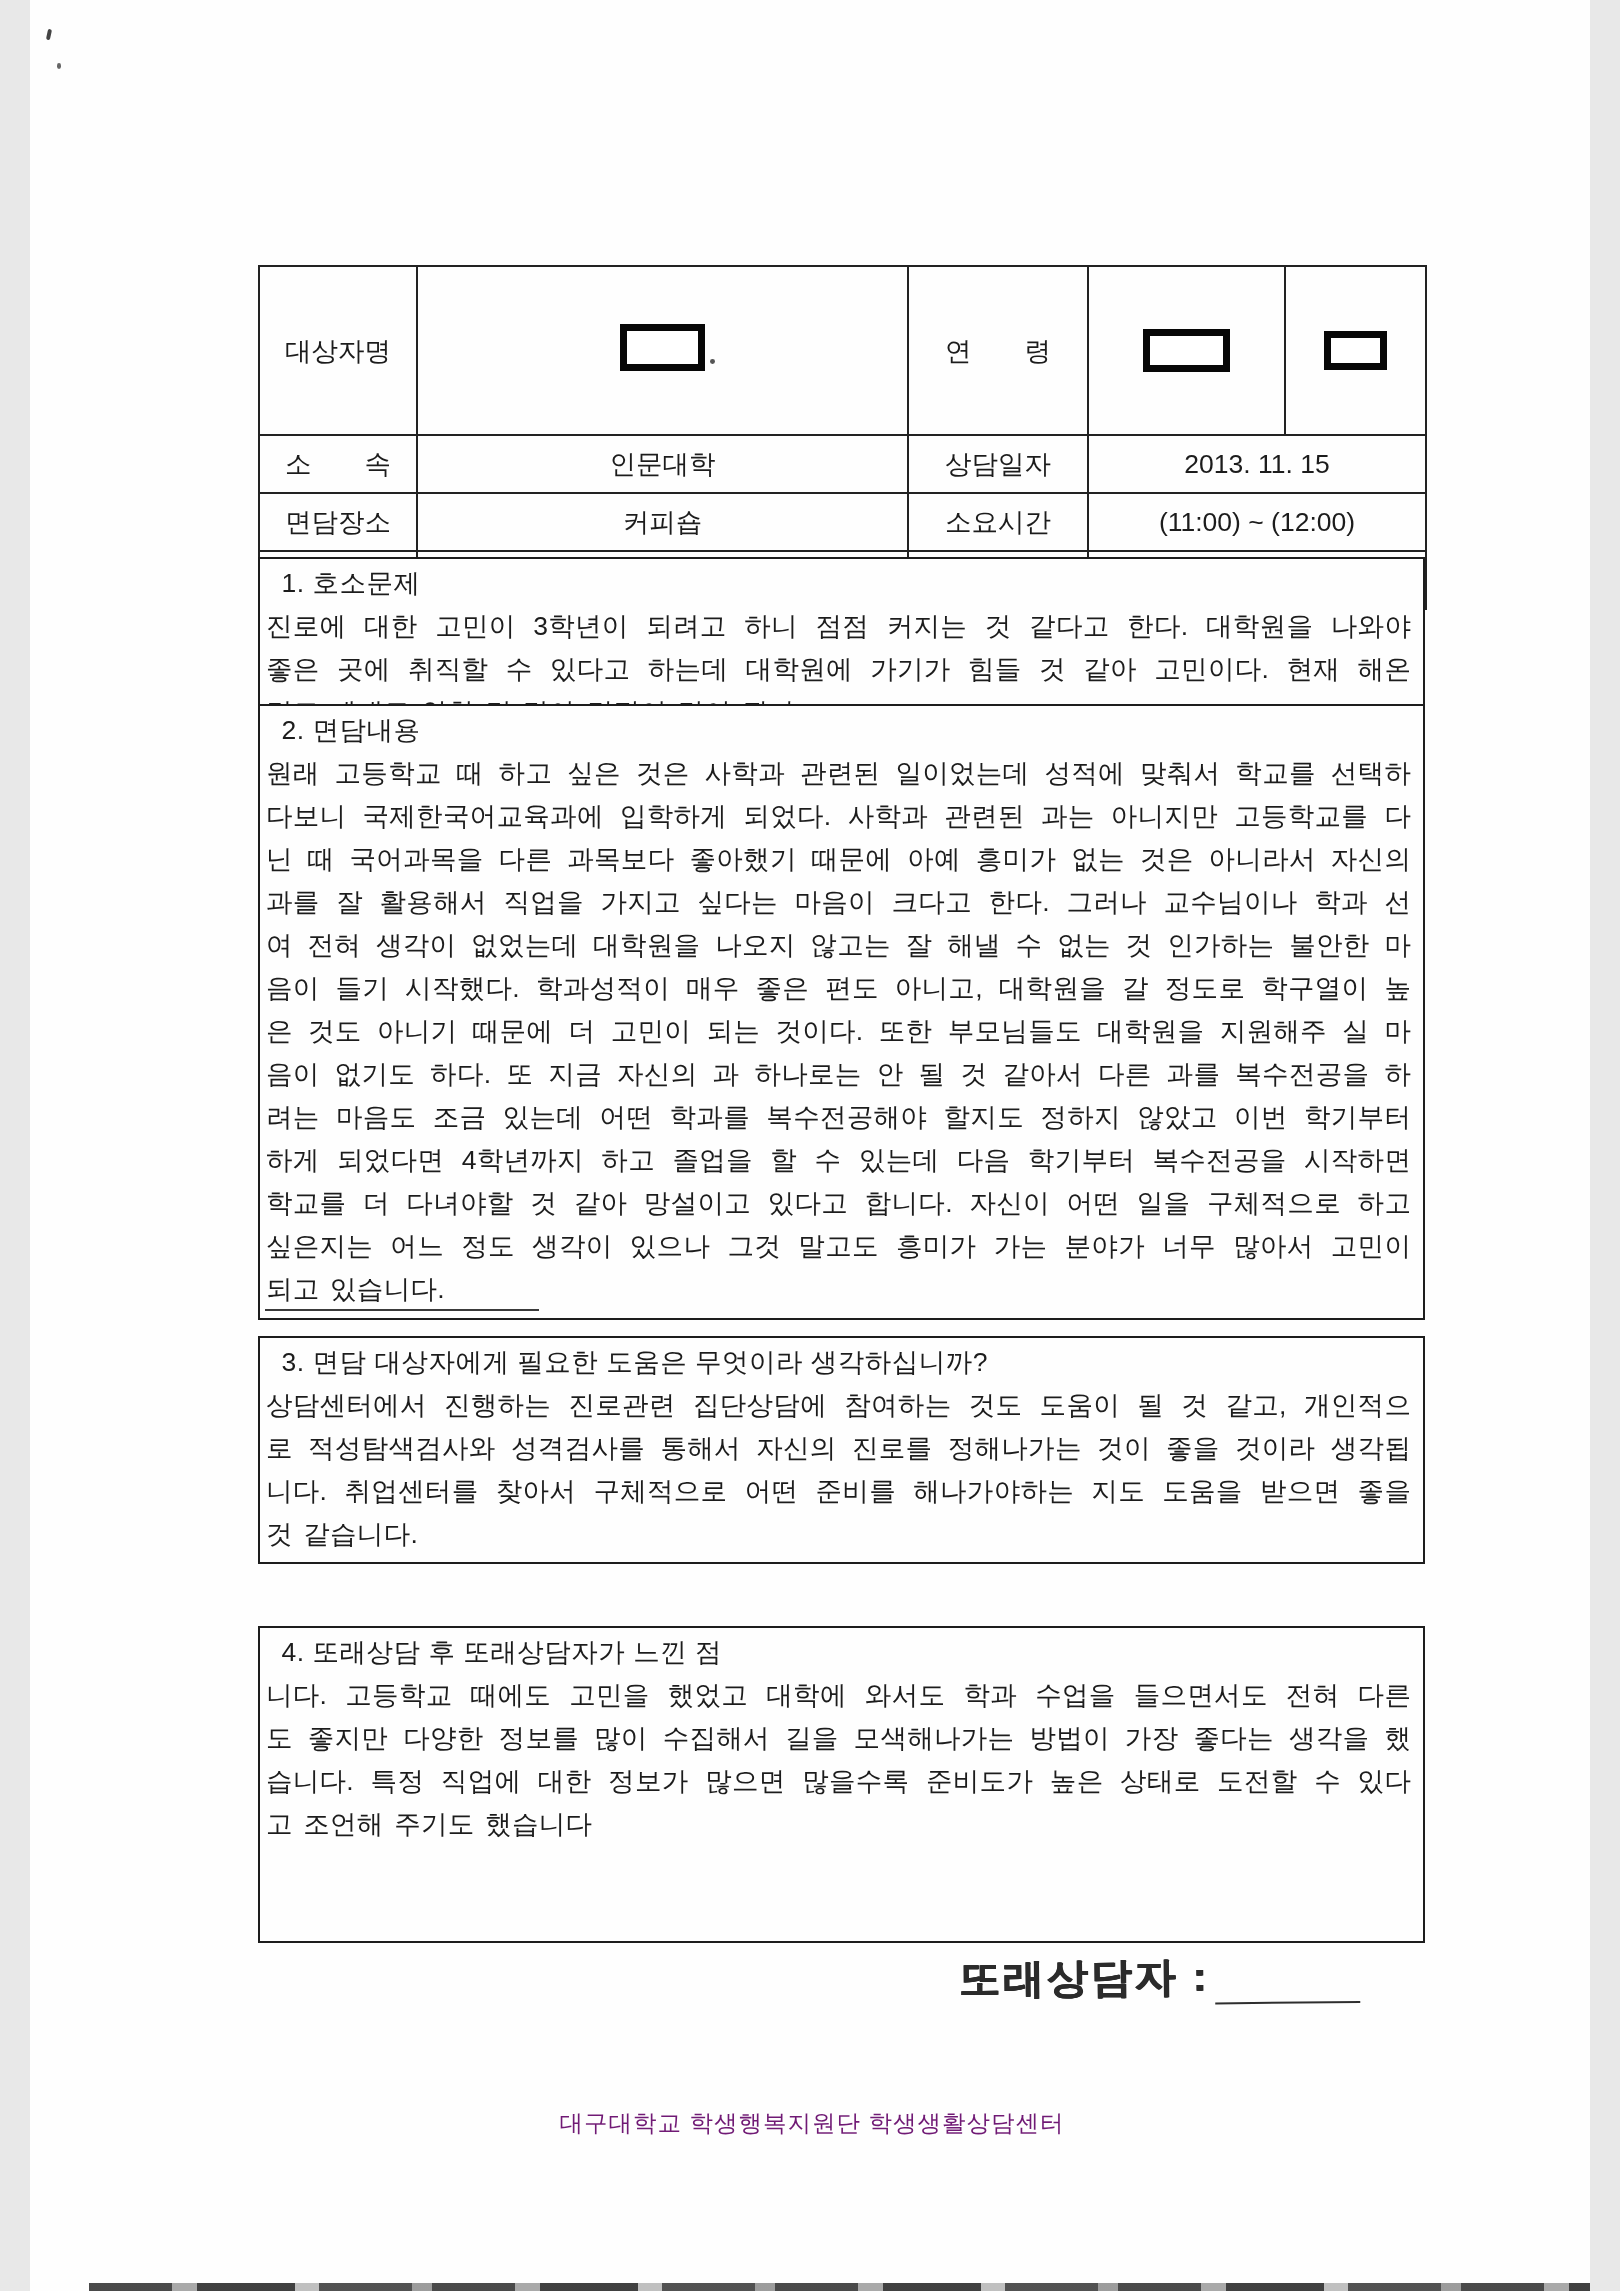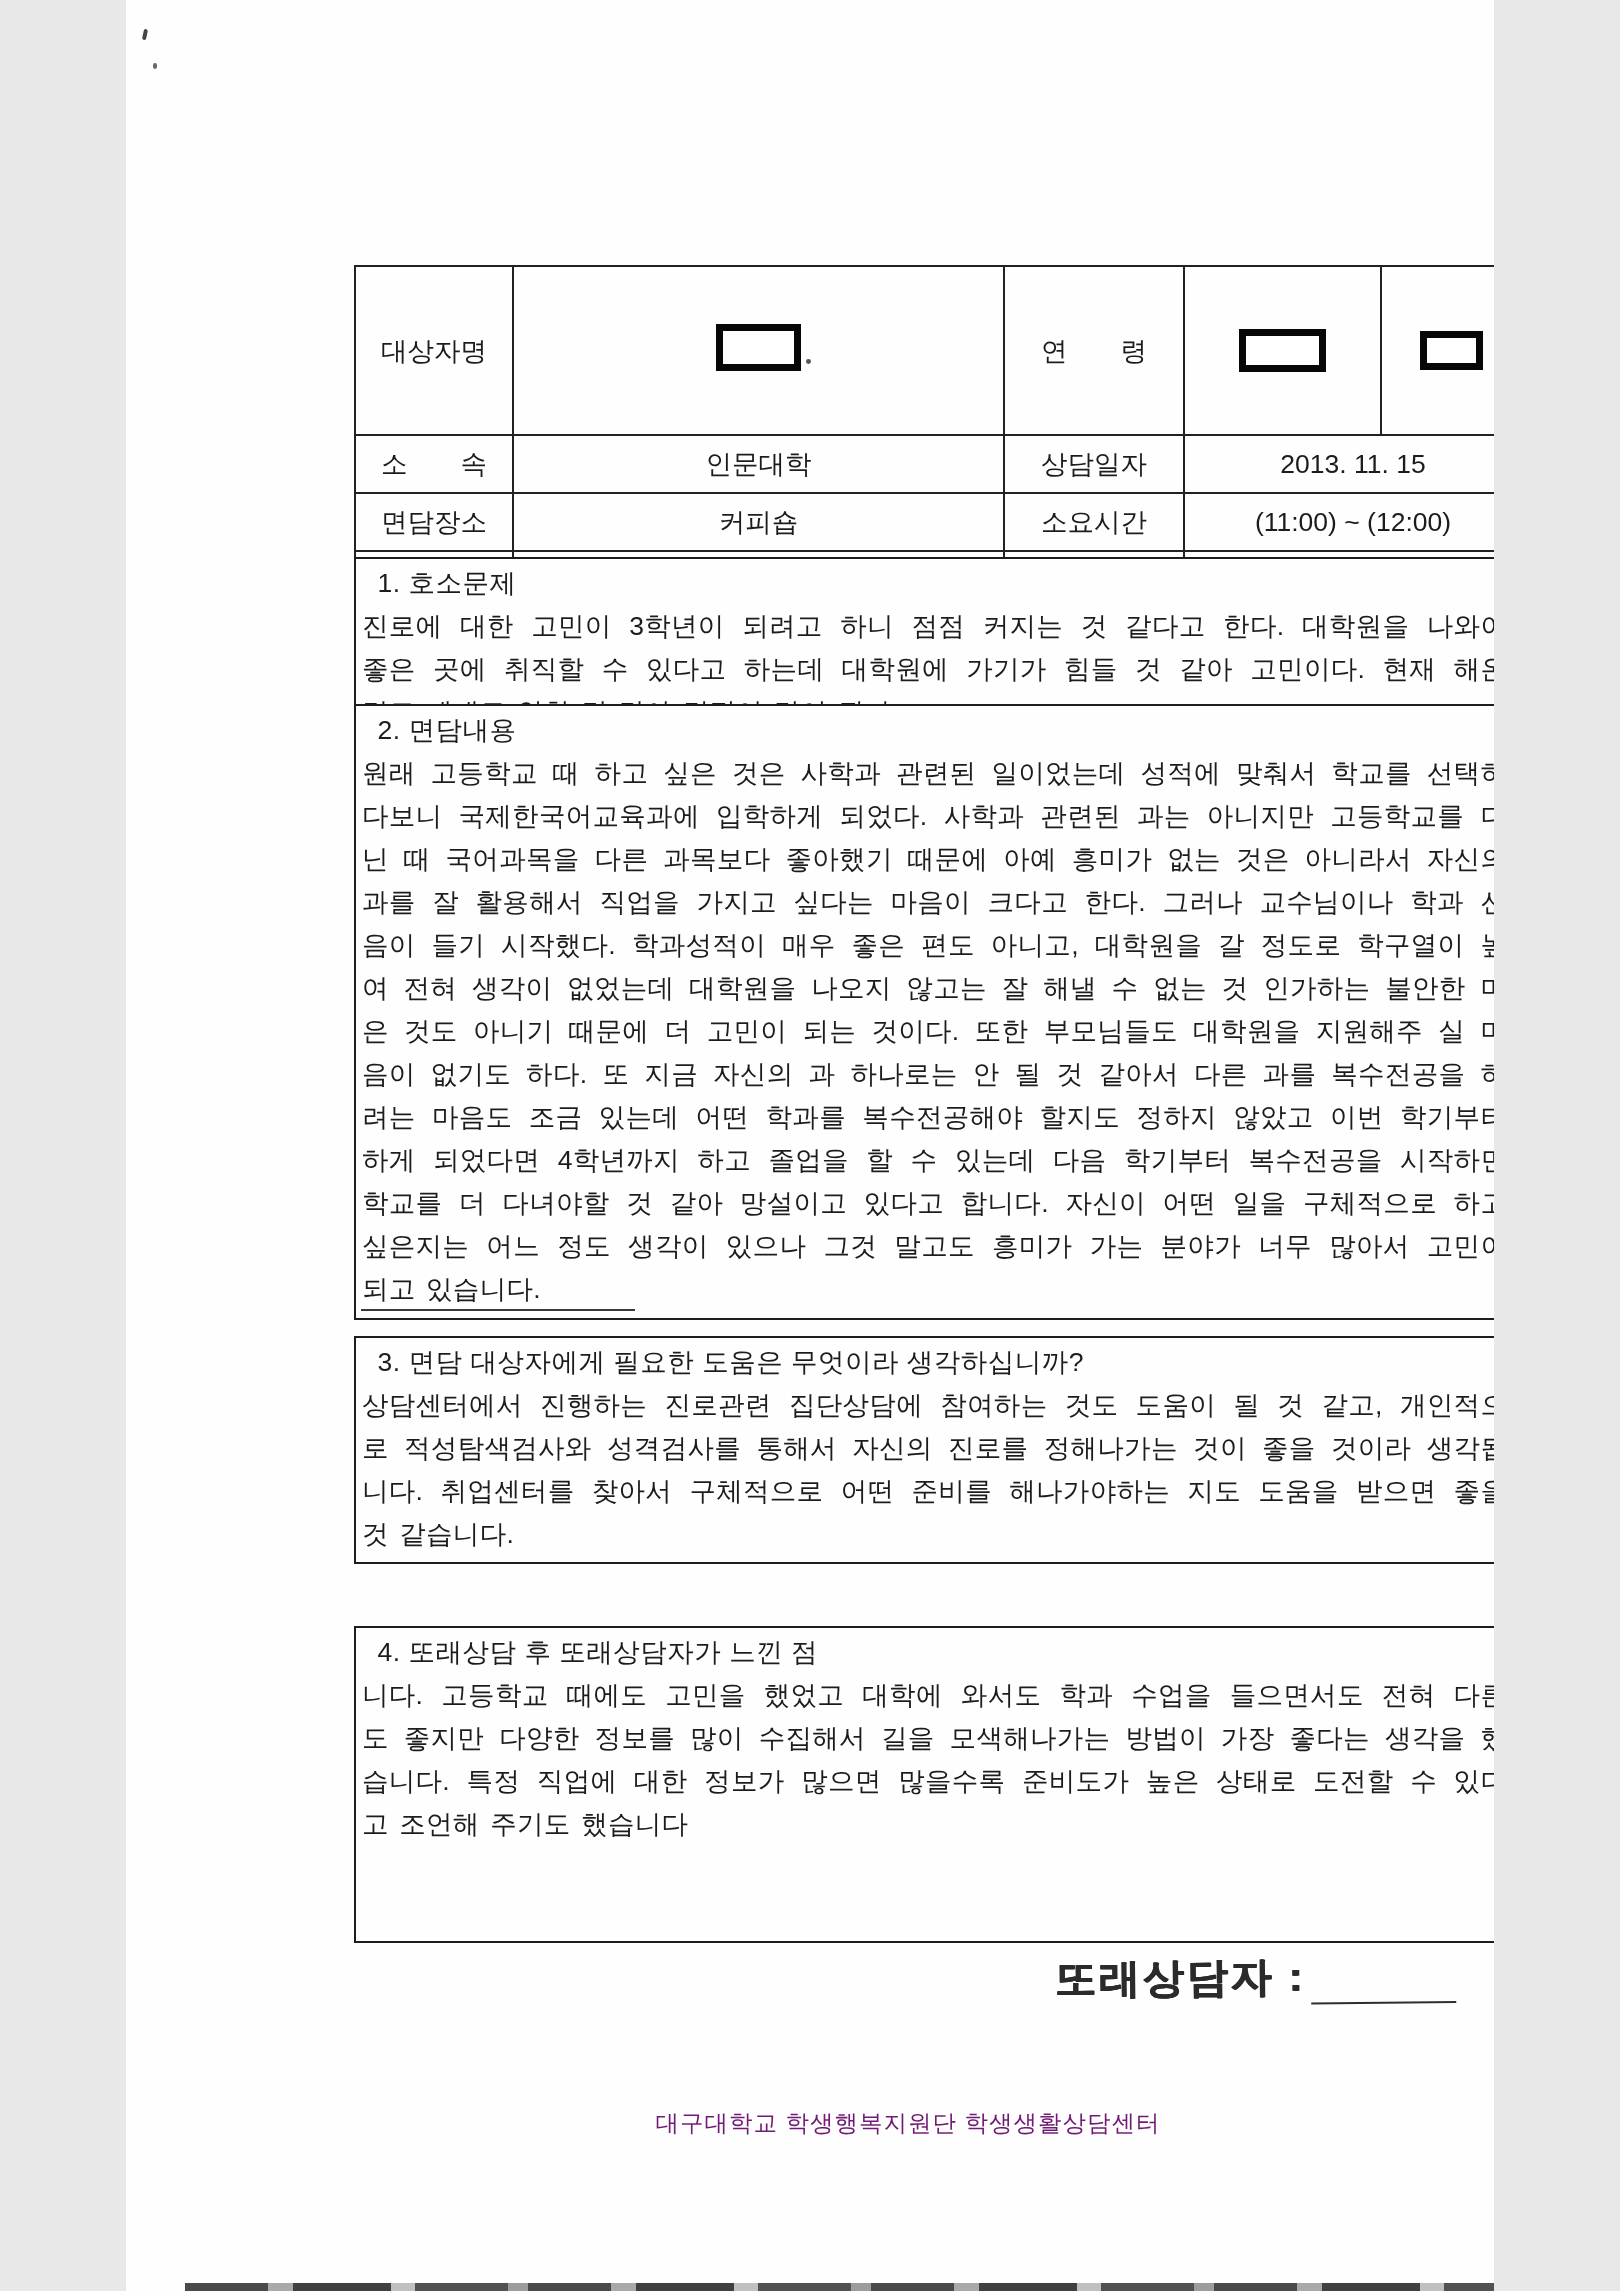--- a/index.html
+++ b/index.html
@@ -1,17 +1,17 @@
 <!DOCTYPE html>
 <html><head>
 <meta charset="utf-8">
 <style>
   html,body { margin:0; padding:0; background:#e8e8e8; }
   .page {
-    position:relative; width:1368px; height:2292px; margin:0 auto;
+    position:relative; width:1560px; height:2292px; margin:0 auto;
     background:#fefefe; overflow:hidden;
     font-family:"Liberation Sans","DejaVu Sans",sans-serif;
     color:#1c1c1c;
   }
 
   
   table.info {
     position:absolute; left:228px; top:265px; width:1167px; height:225px;
     border-collapse:collapse; table-layout:fixed; font-size:26.5px;
   }
@@ -133,22 +133,22 @@
     <div class="line">좋은 곳에 취직할 수 있다고 하는데 대학원에 가기가 힘들 것 같아 고민이다. 현재 해온</div>
     <div class="line noj">것도 제대로 안한 것 같아 걱정이 많이 된다.</div>
   </div>
 
   <div class="section" id="sec2">
     <div class="heading">2. 면담내용</div>
     <div class="line">원래 고등학교 때 하고 싶은 것은 사학과 관련된 일이었는데 성적에 맞춰서 학교를 선택하</div>
     <div class="line">다보니 국제한국어교육과에 입학하게 되었다. 사학과 관련된 과는 아니지만 고등학교를 다</div>
     <div class="line">닌 때 국어과목을 다른 과목보다 좋아했기 때문에 아예 흥미가 없는 것은 아니라서 자신의</div>
     <div class="line">과를 잘 활용해서 직업을 가지고 싶다는 마음이 크다고 한다. 그러나 교수님이나 학과 선</div>
+    <div class="line">여 전혀 생각이 없었는데 대학원을 나오지 않고는 잘 해낼 수 없는 것 인가하는 불안한 마</div>
     <div class="line">음이 들기 시작했다. 학과성적이 매우 좋은 편도 아니고, 대학원을 갈 정도로 학구열이 높</div>
-    <div class="line">여 전혀 생각이 없었는데 대학원을 나오지 않고는 잘 해낼 수 없는 것 인가하는 불안한 마</div>
     <div class="line">은 것도 아니기 때문에 더 고민이 되는 것이다. 또한 부모님들도 대학원을 지원해주 실 마</div>
     <div class="line">음이 없기도 하다. 또 지금 자신의 과 하나로는 안 될 것 같아서 다른 과를 복수전공을 하</div>
     <div class="line">려는 마음도 조금 있는데 어떤 학과를 복수전공해야 할지도 정하지 않았고 이번 학기부터</div>
     <div class="line">하게 되었다면 4학년까지 하고 졸업을 할 수 있는데 다음 학기부터 복수전공을 시작하면</div>
     <div class="line">학교를 더 다녀야할 것 같아 망설이고 있다고 합니다. 자신이 어떤 일을 구체적으로 하고</div>
     <div class="line">싶은지는 어느 정도 생각이 있으나 그것 말고도 흥미가 가는 분야가 너무 많아서 고민이</div>
     <div class="line noj">되고 있습니다.</div>
   </div>
   <div class="underline-artifact"></div>
 

